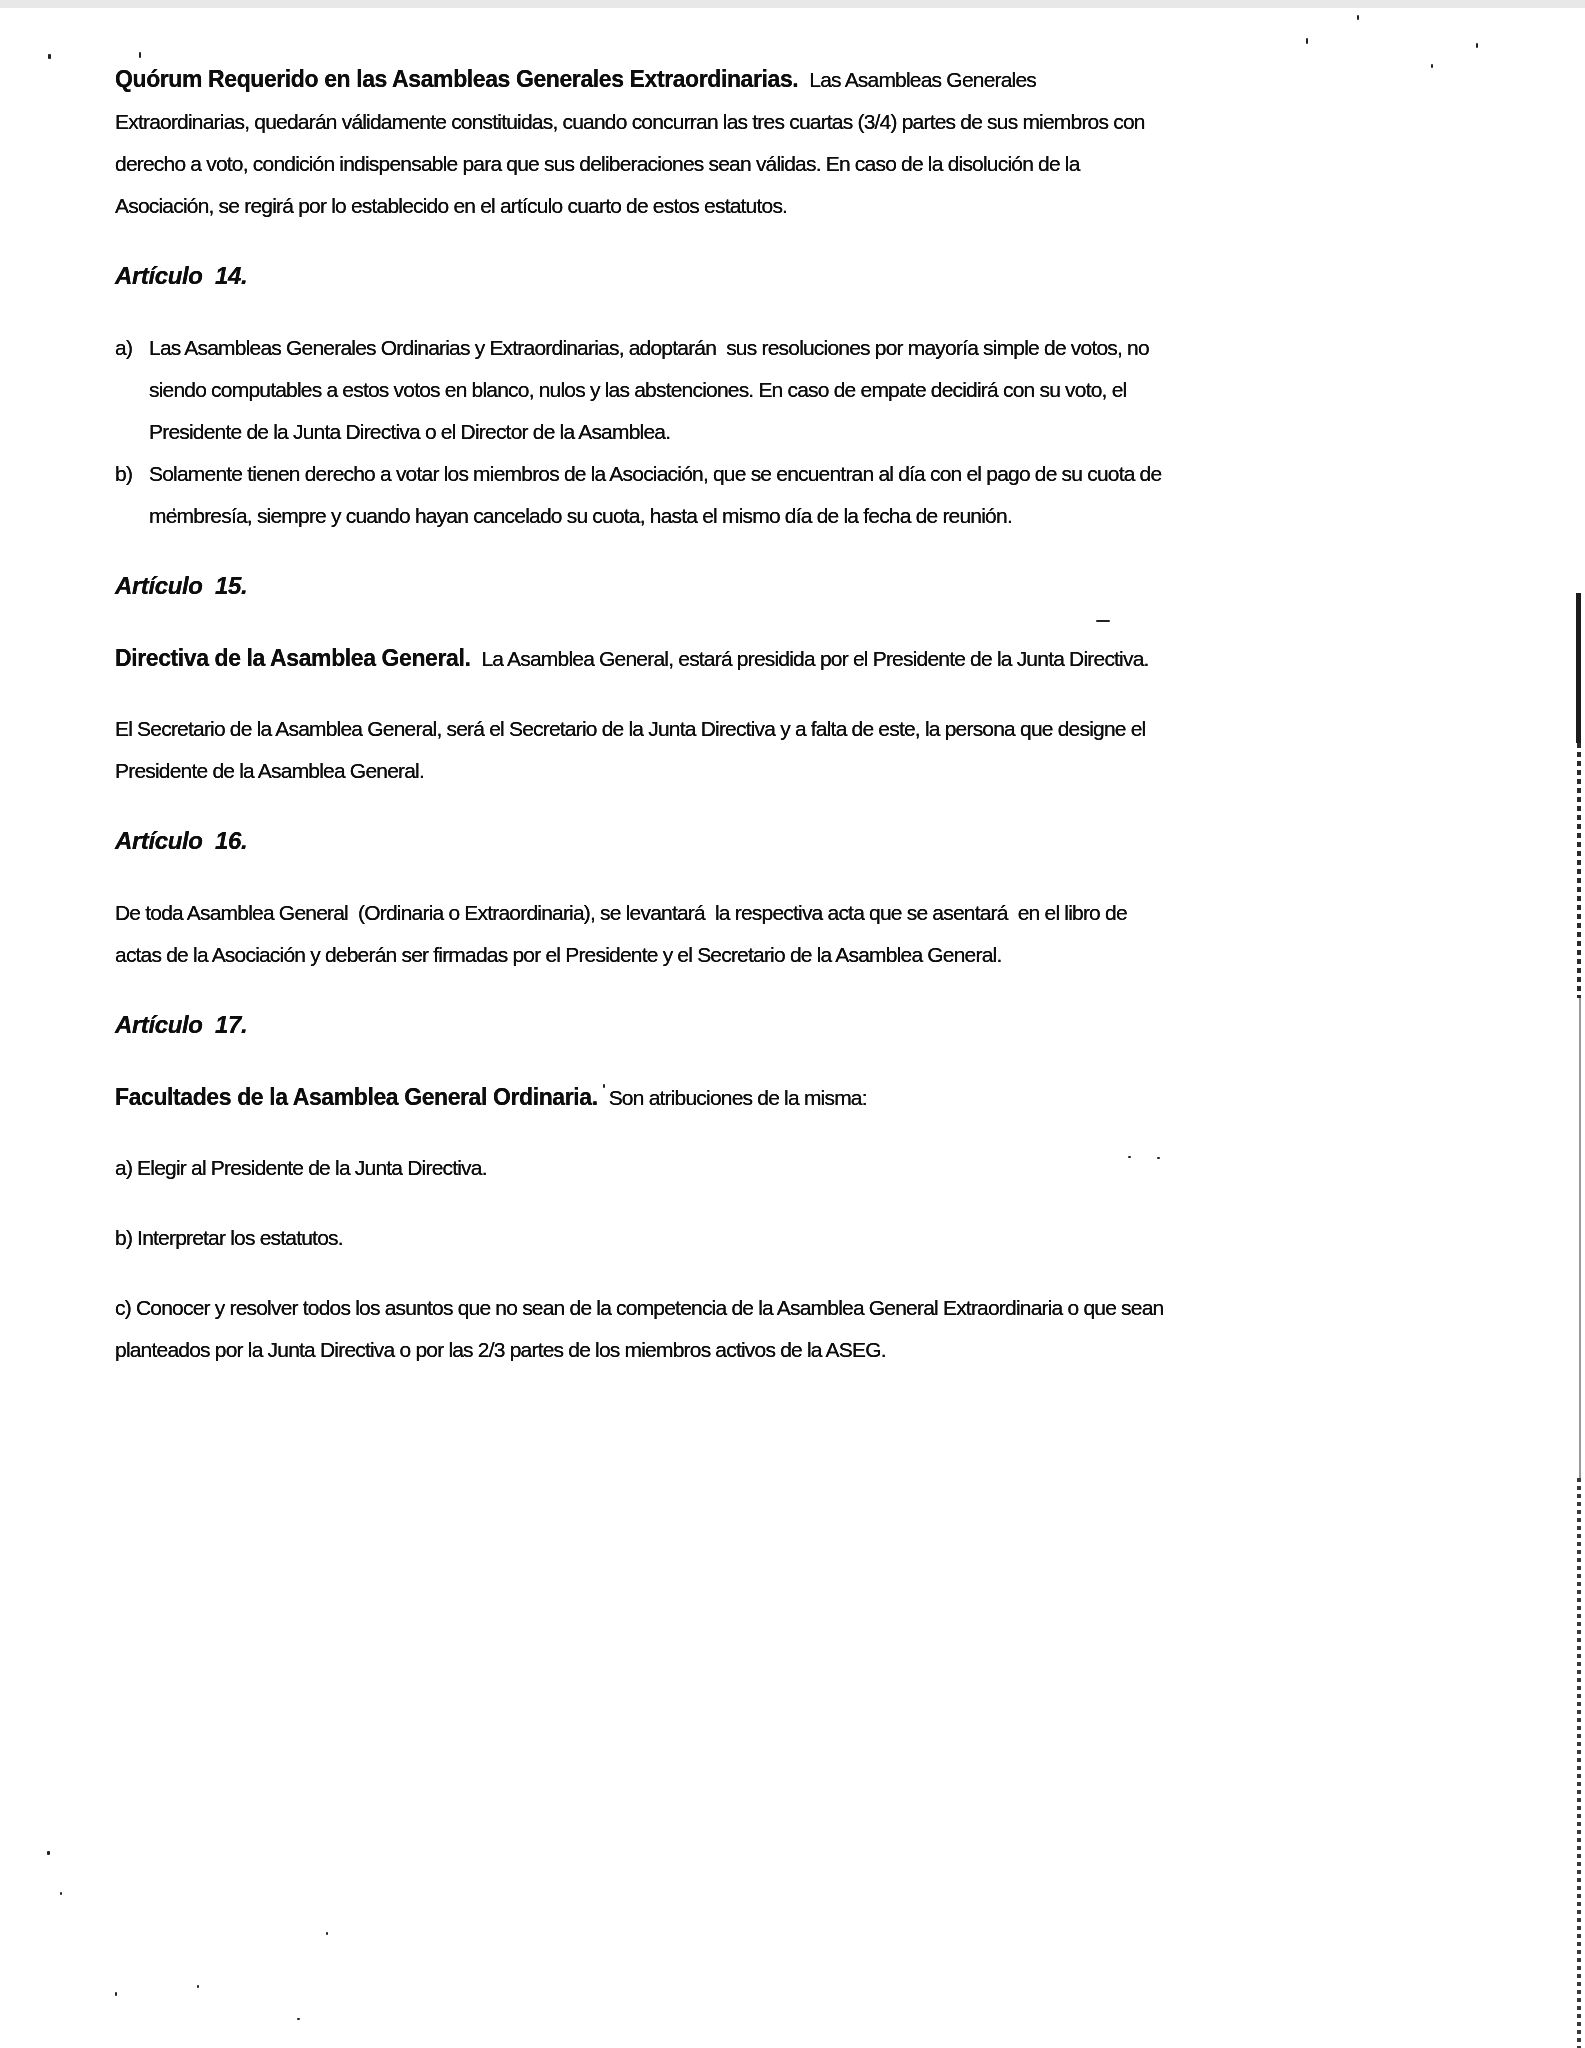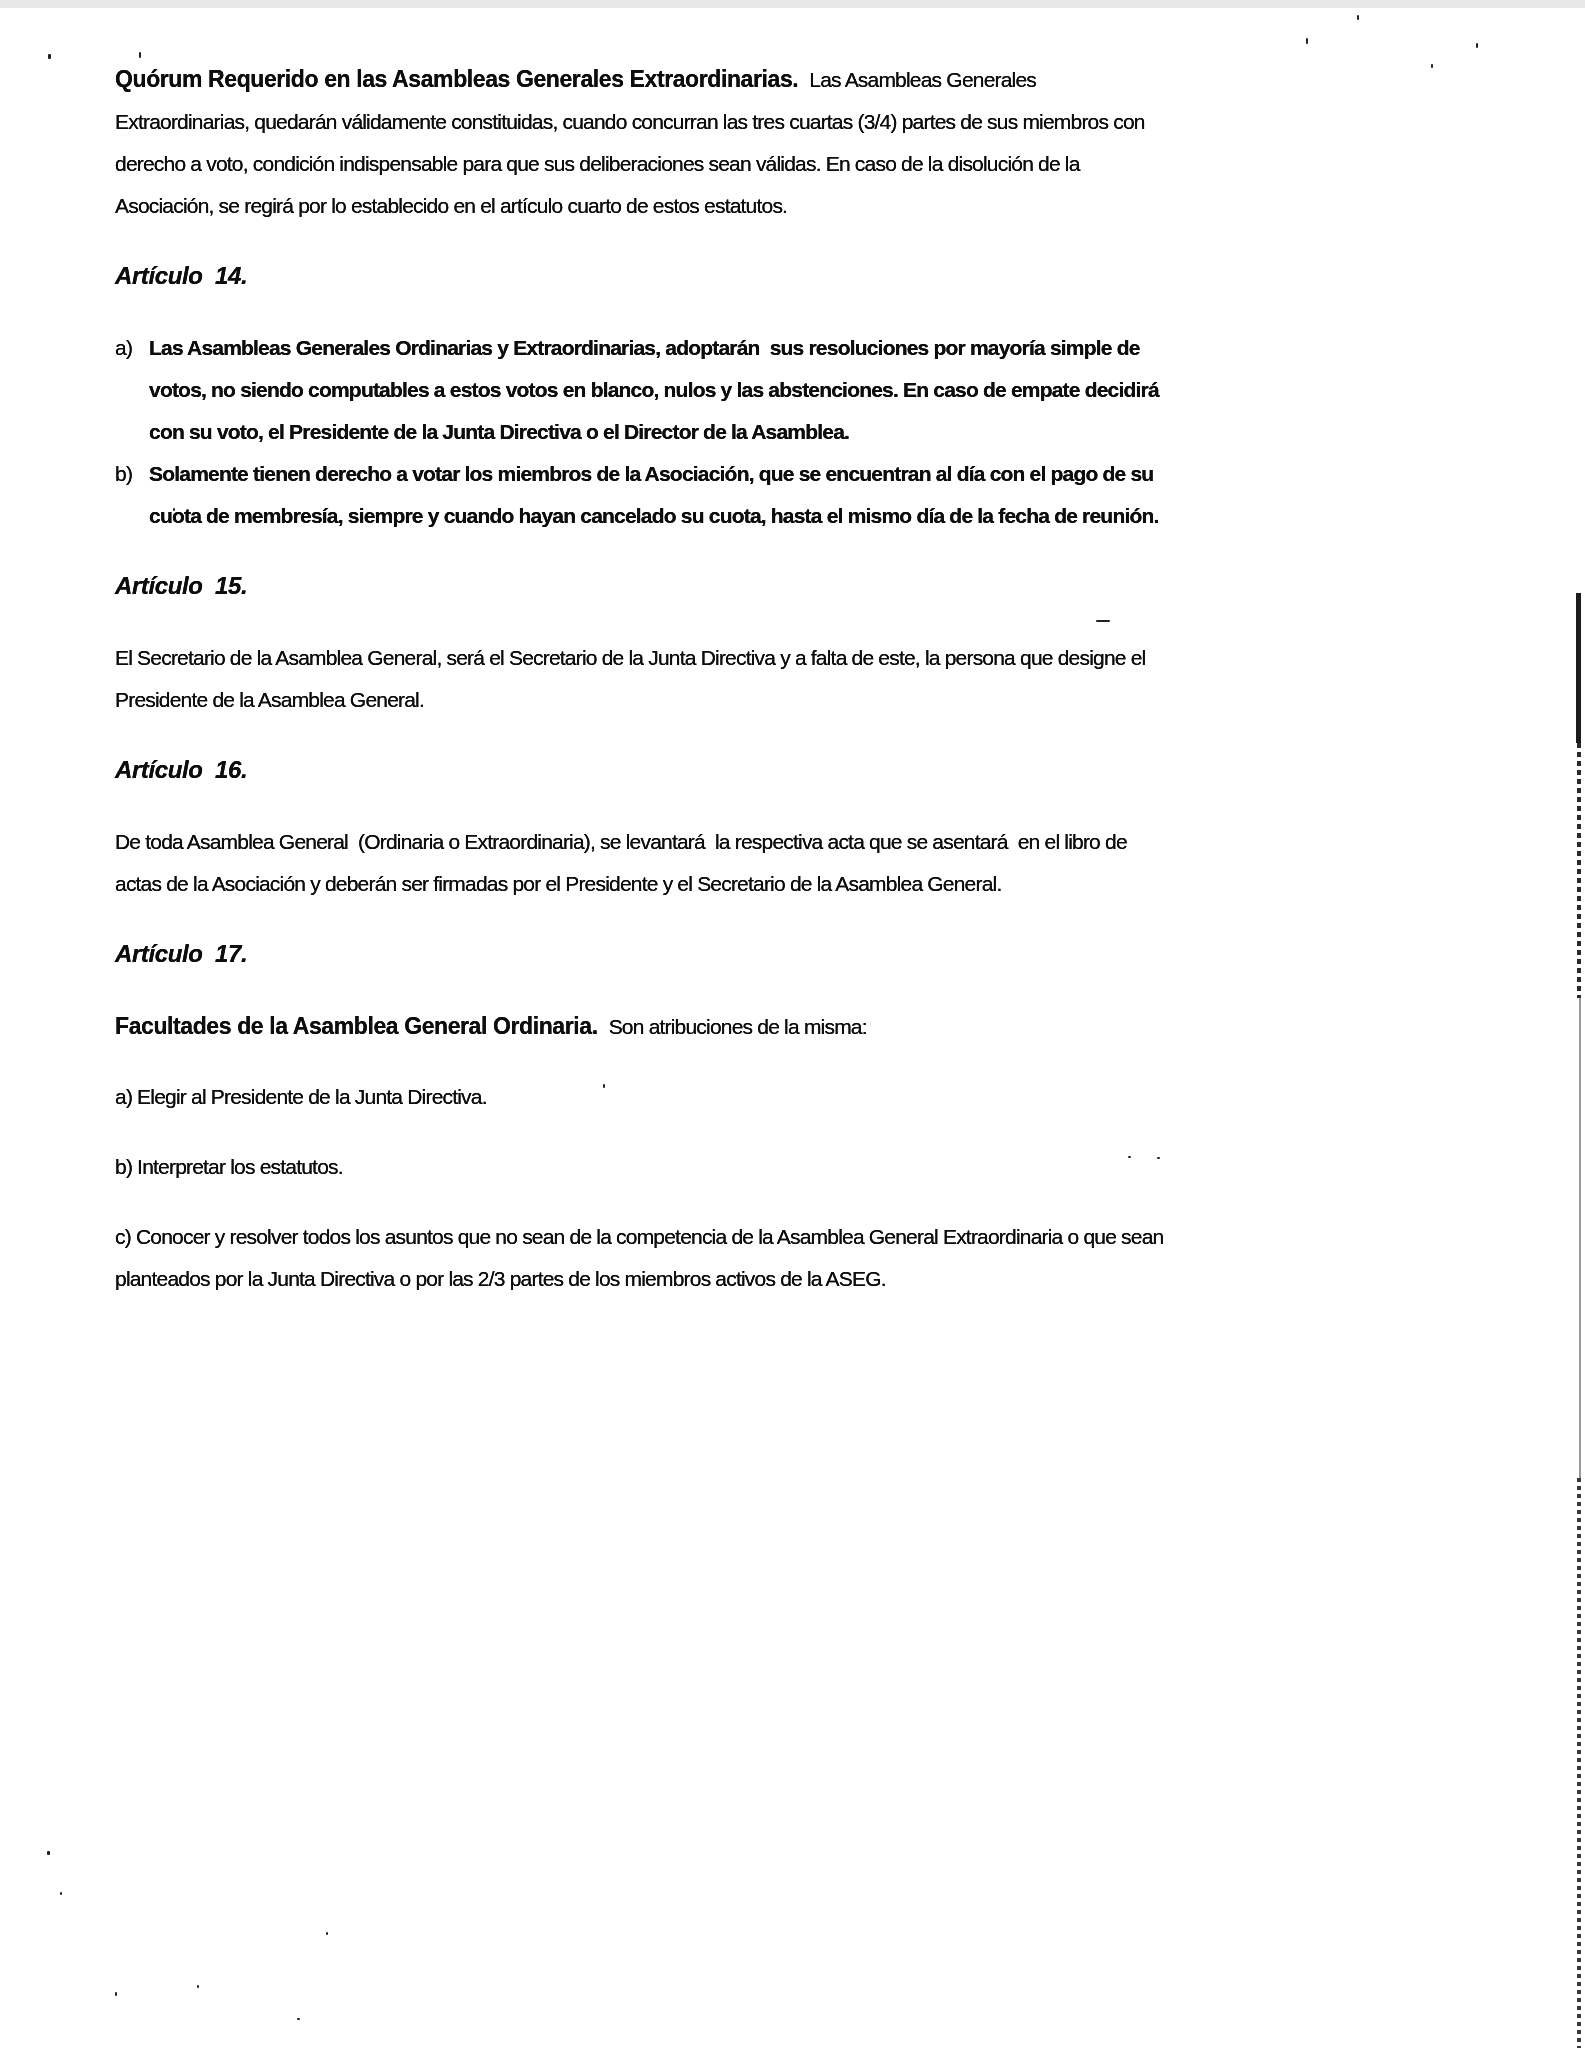--- a/index.html
+++ b/index.html
@@ -36,40 +36,41 @@
   .lead {
     font-weight:bold;
     font-size:23px;
     letter-spacing:-0.4px;
     margin-right:11px;
     text-shadow:0 0 0.6px #000;
   }
   .list { margin-bottom:28px; }
   .list-item { display:flex; }
   .marker { flex:none; width:34px; }
-  .item-text { flex:1;font-weight:bold; }
+  .item-text { flex:1; }
 
   
   .edge-a { position:absolute; left:1576px; top:585px;  width:5px; height:150px; background:#1c1c1c; }
   .edge-b { position:absolute; left:1577px; top:735px;  width:4px; height:255px;
             background:repeating-linear-gradient(180deg,#2a2a2a 0 5px,transparent 5px 9px); }
   .edge-c { position:absolute; left:1579px; top:990px;  width:2px; height:480px; background:#9a9a9a; }
   .edge-d { position:absolute; left:1577px; top:1470px; width:4px; height:578px;
             background:repeating-linear-gradient(180deg,#3a3a3a 0 4px,transparent 4px 8px); }
   .speck { position:absolute; background:#222; border-radius:1px; }
 </style>
 </head>
 <body>
 
 <div class="page">
   <div class="content">
       <p class="block paragraph"><span class="lead">Quórum Requerido en las Asambleas Generales Extraordinarias.</span><span>Las Asambleas Generales Extraordinarias, quedarán válidamente constituidas, cuando concurran las tres cuartas (3/4) partes de sus miembros con derecho a voto, condición indispensable para que sus deliberaciones sean válidas. En caso de la disolución de la Asociación, se regirá por lo establecido en el artículo cuarto de estos estatutos.</span></p>
       <h2 class="block heading">Artículo  14.</h2>
       <div class="block list"><div class="list-item"><span class="marker">a)</span><span class="item-text">Las Asambleas Generales Ordinarias y Extraordinarias, adoptarán  sus resoluciones por mayoría simple de votos, no siendo computables a estos votos en blanco, nulos y las abstenciones. En caso de empate decidirá con su voto, el Presidente de la Junta Directiva o el Director de la Asamblea.</span></div><div class="list-item"><span class="marker">b)</span><span class="item-text">Solamente tienen derecho a votar los miembros de la Asociación, que se encuentran al día con el pago de su cuota de membresía, siempre y cuando hayan cancelado su cuota, hasta el mismo día de la fecha de reunión.</span></div></div>
       <h2 class="block heading">Artículo  15.</h2>
+      <p class="block paragraph"><span class="lead">Directiva de la Asamblea General.</span><span>La Asamblea General, estará presidida por el Presidente de la Junta Directiva.</span></p>
       <p class="block paragraph">El Secretario de la Asamblea General, será el Secretario de la Junta Directiva y a falta de este, la persona que designe el Presidente de la Asamblea General.</p>
       <h2 class="block heading">Artículo  16.</h2>
       <p class="block paragraph">De toda Asamblea General  (Ordinaria o Extraordinaria), se levantará  la respectiva acta que se asentará  en el libro de actas de la Asociación y deberán ser firmadas por el Presidente y el Secretario de la Asamblea General.</p>
       <h2 class="block heading">Artículo  17.</h2>
       <p class="block paragraph"><span class="lead">Facultades de la Asamblea General Ordinaria.</span><span>Son atribuciones de la misma:</span></p>
       <p class="block paragraph">a) Elegir al Presidente de la Junta Directiva.</p>
       <p class="block paragraph">b) Interpretar los estatutos.</p>
       <p class="block paragraph">c) Conocer y resolver todos los asuntos que no sean de la competencia de la Asamblea General Extraordinaria o que sean planteados por la Junta Directiva o por las 2/3 partes de los miembros activos de la ASEG.</p>
     </div>
 

